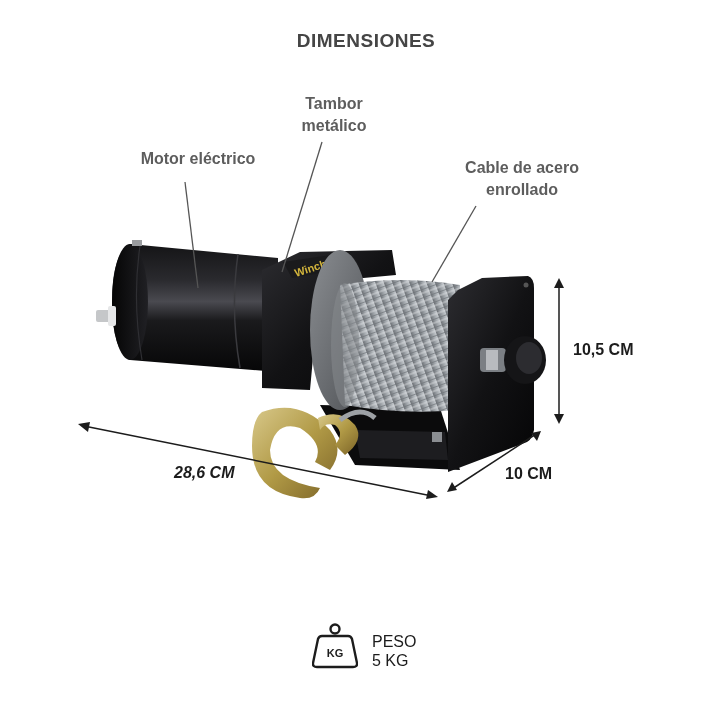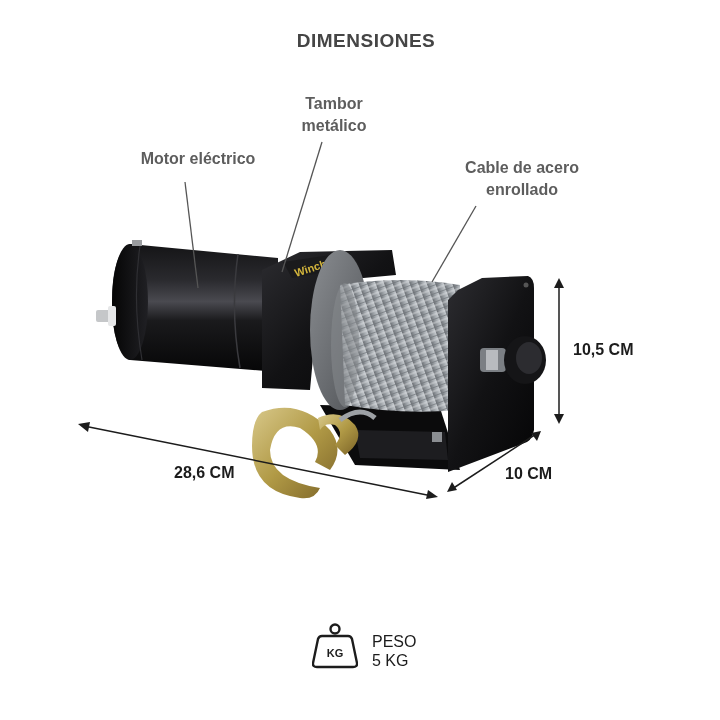--- a/index.html
+++ b/index.html
@@ -139,21 +139,21 @@
     <line x1="452" y1="489" x2="536" y2="434"></line>
     <polygon points="447,492 452,482 457,490" stroke="none"></polygon>
     <polygon points="541,431 531,433 537,441" stroke="none"></polygon>
 
     <line x1="559" y1="284" x2="559" y2="418"></line>
     <polygon points="559,278 554,288 564,288" stroke="none"></polygon>
     <polygon points="559,424 554,414 564,414" stroke="none"></polygon>
   </g>
 </svg>
 
-<div class="abs dim" style="left:168px; top:464px;">28,6 CM</div>
+<div class="abs dim" style="left:168px; top:464px;font-style:italic;">28,6 CM</div>
 <div class="abs dim" style="left:499px; top:465px;">10 CM</div>
 <div class="abs dim" style="left:567px; top:341px;">10,5 CM</div>
 
 <div class="abs weight-wrap">
   <svg width="46" height="48" viewBox="0 0 46 48">
     <circle cx="23" cy="7" r="4.5" fill="none" stroke="#1c1c1c" stroke-width="2.4"></circle>
     <path d="M 10 14 L 36 14 Q 39 14 40 17 L 45 41 Q 45.5 45 41 45 L 5 45 Q 0.5 45 1 41 L 6 17 Q 7 14 10 14 Z" fill="none" stroke="#1c1c1c" stroke-width="2.4"></path>
     <text x="23" y="35" text-anchor="middle" font-family="Liberation Sans, sans-serif" font-size="11" font-weight="bold" fill="#1c1c1c">KG</text>
   </svg>
 </div>

